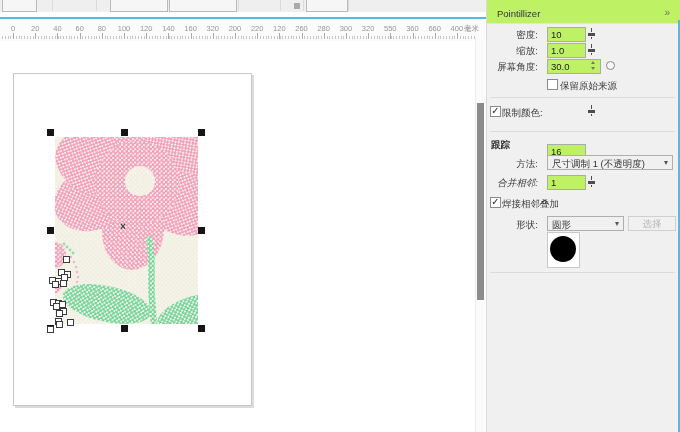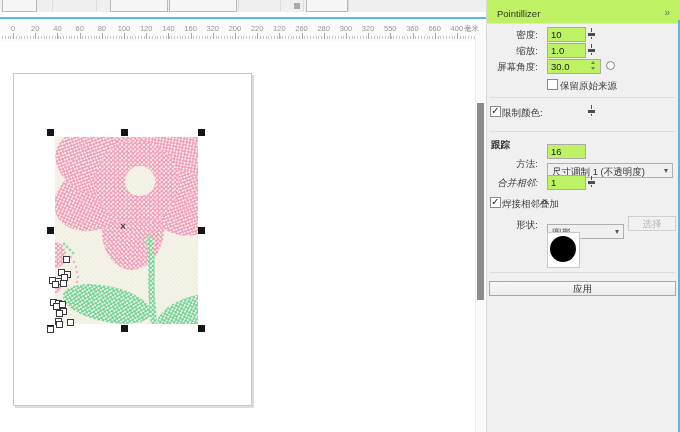--- a/index.html
+++ b/index.html
@@ -51,21 +51,21 @@
   .step::before{content:"";position:absolute;left:6px;top:2px;width:1px;height:11px;background:#4E4E4E;}
   .step::after{content:"";position:absolute;left:3px;top:6px;width:7px;height:3px;background:#4E4E4E;border-top:1px solid #F0F0F0;border-bottom:1px solid #F0F0F0;}
   .spinner{position:absolute;width:9px;height:13px;}
   .spin-u{position:absolute;left:2px;top:2px;width:0;height:0;border-left:2.5px solid transparent;border-right:2.5px solid transparent;border-bottom:3.5px solid #777;}
   .spin-d{position:absolute;left:2px;bottom:2px;width:0;height:0;border-left:2.5px solid transparent;border-right:2.5px solid transparent;border-top:3.5px solid #777;}
   .dial{position:absolute;width:7px;height:7px;border:1px solid #878787;border-radius:50%;background:#F7F7F7;}
   .cbox{position:absolute;width:9px;height:9px;border:1px solid #8A8A8A;background:#fff;font-size:10px;line-height:8px;text-align:center;color:#1F1F1F;cursor:pointer;}
   .cblabel{position:absolute;color:#3C3C3C;}
   .pdivider{position:absolute;left:3px;right:6px;height:1px;background:#DBDBDB;}
   .pheading{position:absolute;left:4px;font-weight:bold;color:#2E2E2E;}
-  .dropdown{position:absolute;height:15px;background:#F0F0F0;border:1px solid #AFAFAF;color:#333;line-height:15px;padding-left:4px;box-sizing:border-box;cursor:pointer;margin-top:8px;}
+  .dropdown{position:absolute;height:15px;background:#F0F0F0;border:1px solid #AFAFAF;color:#333;line-height:15px;padding-left:4px;box-sizing:border-box;cursor:pointer;}
   .dd-arrow{position:absolute;right:4px;top:0;font-size:8px;color:#555;line-height:14px;}
   .btn{position:absolute;height:15px;border:1px solid #A8A8A8;background:linear-gradient(#F7F7F7,#ECECEC);
        color:#333;text-align:center;line-height:14px;box-sizing:border-box;cursor:pointer;}
   .btn-disabled{border-color:#CFCFCF;background:#F1F1F1;color:#B5B5B5;}
   .preview{position:absolute;left:60px;top:232px;width:31px;height:34px;background:#fff;border:1px solid #C9C9C9;}
   .preview-circle{position:absolute;left:2px;top:3px;width:26px;height:26px;border-radius:50%;background:#000;}
 </style>
 </head>
 <body>
 
@@ -269,18 +269,17 @@
       <span class="dd-arrow">▾</span>
     </div>
     <div class="btn btn-disabled" style="left:141px;top:216px;width:48px;">选择</div>
 
     <div class="preview">
       <div class="preview-circle"></div>
     </div>
 
     <div class="pdivider" style="top:272px;"></div>
 
-    <div class="btn" style="left:2px;top:281px;width:187px;">应用</div>
 
     <div class="blue-edge" style="background:#55B8E8;"></div>
   </div>
 
 </div>
 
 </body></html>

